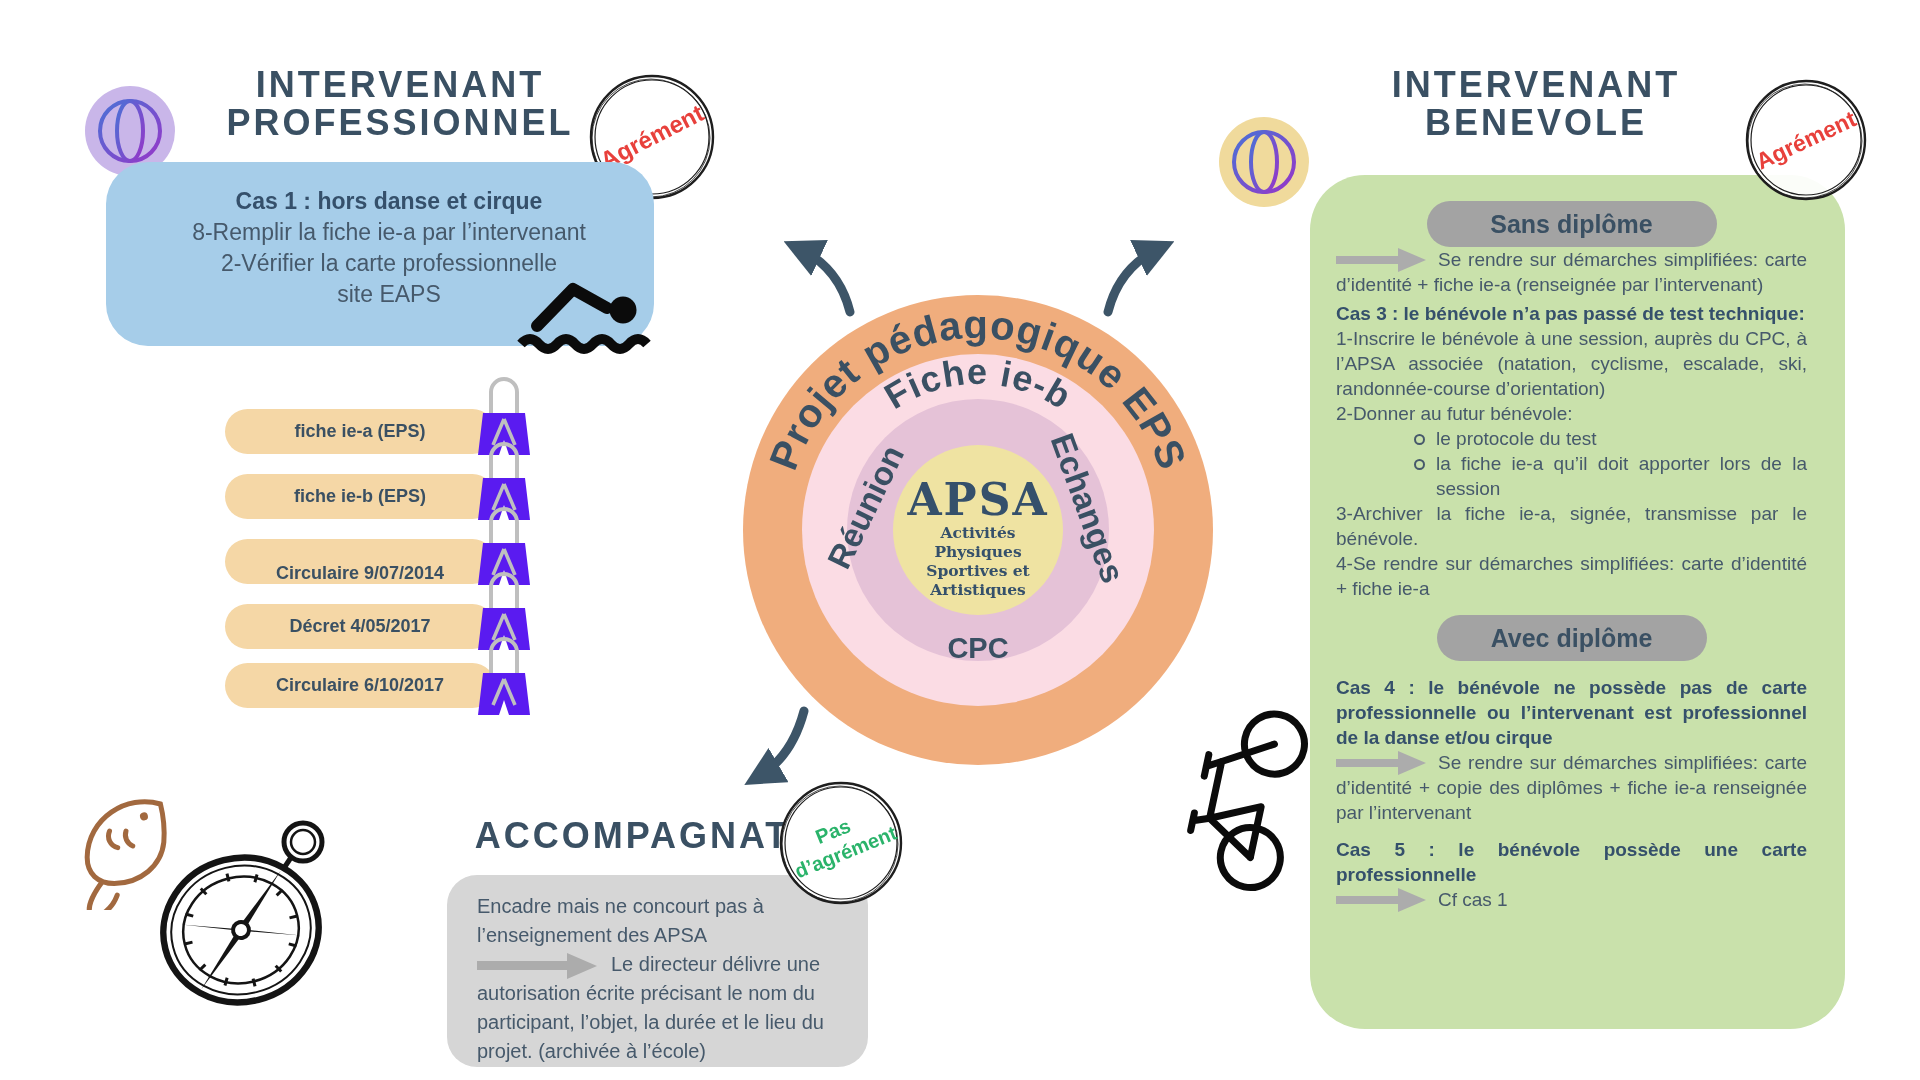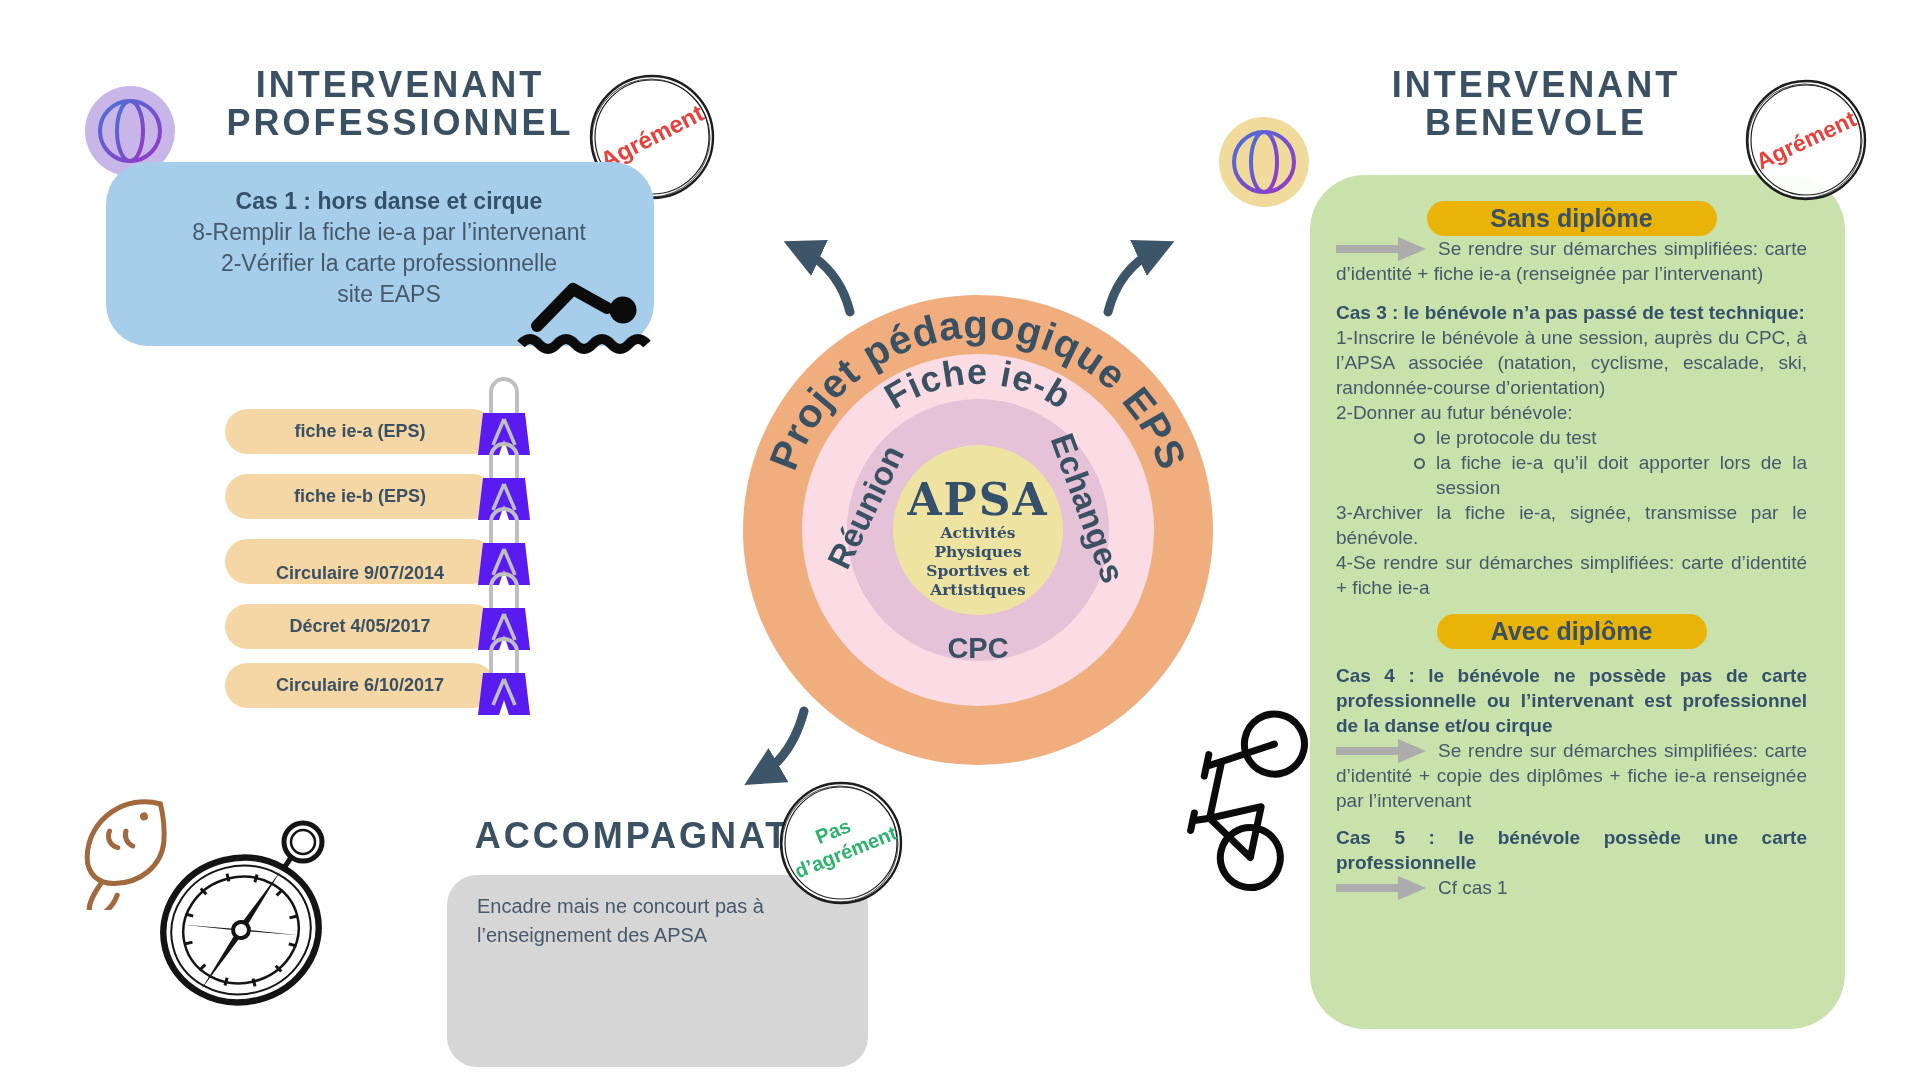--- a/index.html
+++ b/index.html
@@ -16,21 +16,21 @@
   #blue-box .inner{padding:24px 16px 0 34px;font-size:23px;line-height:31px;}
   #blue-box p{margin:0;}
   
   .doc-pill{left:225px;width:270px;height:45px;background:#F5D7A6;border-radius:23px;
             display:flex;align-items:center;justify-content:center;
             font-weight:700;font-size:18px;color:#3A5063;}
   
   #green-box{left:1310px;top:175px;width:535px;height:854px;background:#C9E1AB;border-radius:55px;}
   #green-box .inner{padding:0 38px 0 26px;font-size:19px;line-height:25px;}
   #green-box p{margin:0;text-align:justify;}
-  .badge{width:290px;height:35px;background:#eab308;border-radius:23px;margin:0 auto;
+  .badge{width:290px;height:46px;background:#a3a3a3;border-radius:23px;margin:0 auto;
          display:flex;align-items:center;justify-content:center;
          font-weight:700;font-size:25px;color:#3A5063;}
   .cas-head{font-weight:700;color:#35506B;}
   ul.testlist{margin:0;padding:0 0 0 78px;list-style:none;}
   ul.testlist li{position:relative;padding-left:22px;text-align:justify;}
   ul.testlist li::before{content:"";position:absolute;left:0;top:8px;width:7px;height:7px;
       border:2px solid #46596B;border-radius:50%;}
   
   #gray-box{left:447px;top:875px;width:421px;height:192px;background:#D6D6D6;border-radius:30px;}
   #gray-box .inner{padding:17px 18px 0 30px;font-size:20px;line-height:29px;}
@@ -225,20 +225,21 @@
     </g>
   </svg>
 
   <div class="abs big-title" style="left:430px;top:817px;width:490px;">
     <div>ACCOMPAGNATEUR</div>
   </div>
 
   <div id="gray-box" class="abs">
     <div class="inner body-text">
       <p>Encadre mais ne concourt pas à l’enseignement des APSA</p>
+      <p><span class="garrow garrow-lg"></span><span>Le directeur délivre une autorisation écrite précisant le nom du participant, l’objet, la durée et le lieu du projet. (archivée à l’école)</span></p>
     </div>
   </div>
 
   <svg class="abs" style="left:776px;top:778px;" width="130" height="130" viewBox="0 0 130 130">
     <circle cx="65" cy="65" r="60" fill="#ffffff" stroke="#1e1e1e" stroke-width="2.4"></circle>
     <circle cx="65" cy="65" r="56" fill="none" stroke="#1e1e1e" stroke-width="1.2"></circle>
     <circle cx="64" cy="66" r="58" fill="none" stroke="#1e1e1e" stroke-width="0.8"></circle>
     <g transform="rotate(-22 65 65)" fill="#2AB36A" font-family="Liberation Sans, sans-serif" font-size="20" font-weight="600" text-anchor="middle">
       <text x="62" y="58">Pas</text>
       <text x="66" y="82">d’agrément</text>
@@ -268,21 +269,21 @@
   </div>
 
   <div id="green-box" class="abs">
     <div class="inner body-text">
       <div class="badge" style="margin-top:26px;">
         <span>Sans diplôme</span>
         </div>
 
       <p><span class="garrow"></span><span>Se rendre sur démarches simplifiées: carte d’identité + fiche ie-a (renseignée par l’intervenant)</span></p>
 
-      <p class="cas-head" style="margin-top:14px;">Cas 3 : le bénévole n’a pas passé de test technique:</p>
+      <p class="cas-head" style="margin-top:4px;">Cas 3 : le bénévole n’a pas passé de test technique:</p>
       <p>1-Inscrire le bénévole à une session, auprès du CPC, à l’APSA associée (natation, cyclisme, escalade, ski, randonnée-course d’orientation)</p>
       <p>2-Donner au futur bénévole:</p>
       <ul class="testlist">
         <li>le protocole du test</li>
         <li>la fiche ie-a qu’il doit apporter lors de la session</li>
       </ul>
       <p>3-Archiver la fiche ie-a, signée, transmisse par le bénévole.</p>
       <p>4-Se rendre sur démarches simplifiées: carte d’identité + fiche ie-a</p>
 
       <div class="badge" style="margin-top:14px;width:270px;">

